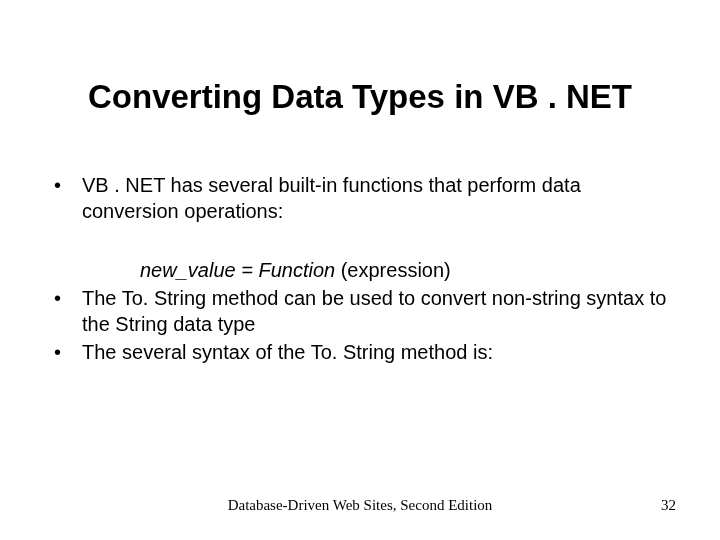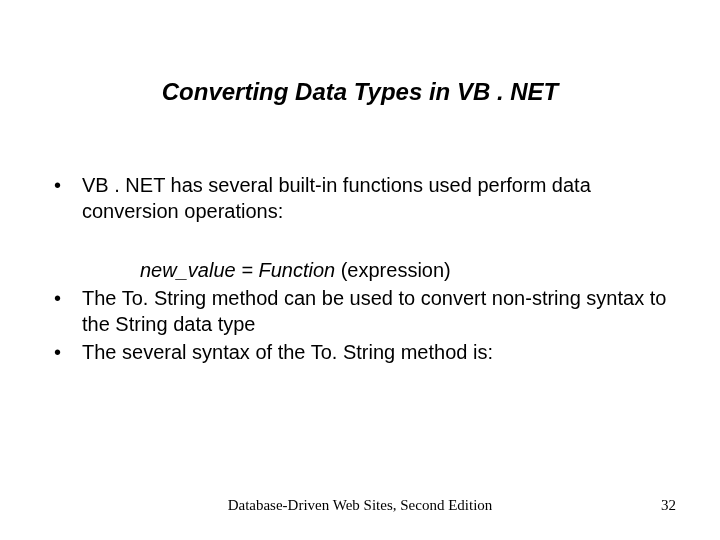--- a/index.html
+++ b/index.html
@@ -18,23 +18,22 @@
     height: 540px;
     position: relative;
     box-sizing: border-box;
   }
   .title {
     position: absolute;
     top: 78px;
     left: 0;
     width: 720px;
     text-align: center;
-    font-size: 24px;
+    font-size: 33px;
     font-weight: bold;
-    font-style: italic;
   }
   .content {
     position: absolute;
     top: 172px;
     left: 50px;
     width: 620px;
     font-size: 20px;
     line-height: 1.3;
   }
   .bullet-item {
@@ -77,21 +76,21 @@
 <body>
 
 <div class="slide">
 
   <div class="title">Converting Data Types in VB . NET</div>
 
   <div class="content">
 
     <div class="bullet-item">
       <div class="bullet-mark">•</div>
-      <div class="bullet-text">VB . NET has several built-in functions used perform data conversion operations:</div>
+      <div class="bullet-text">VB . NET has several built-in functions that perform data conversion operations:</div>
     </div>
     <div class="sub-line">
       <span class="ital">new_value = Function </span><span>(expression)</span>
     </div>
 
     <div class="bullet-item">
       <div class="bullet-mark">•</div>
       <div class="bullet-text">The To. String method can be used to convert non-string syntax to the String data type</div>
     </div>
 

